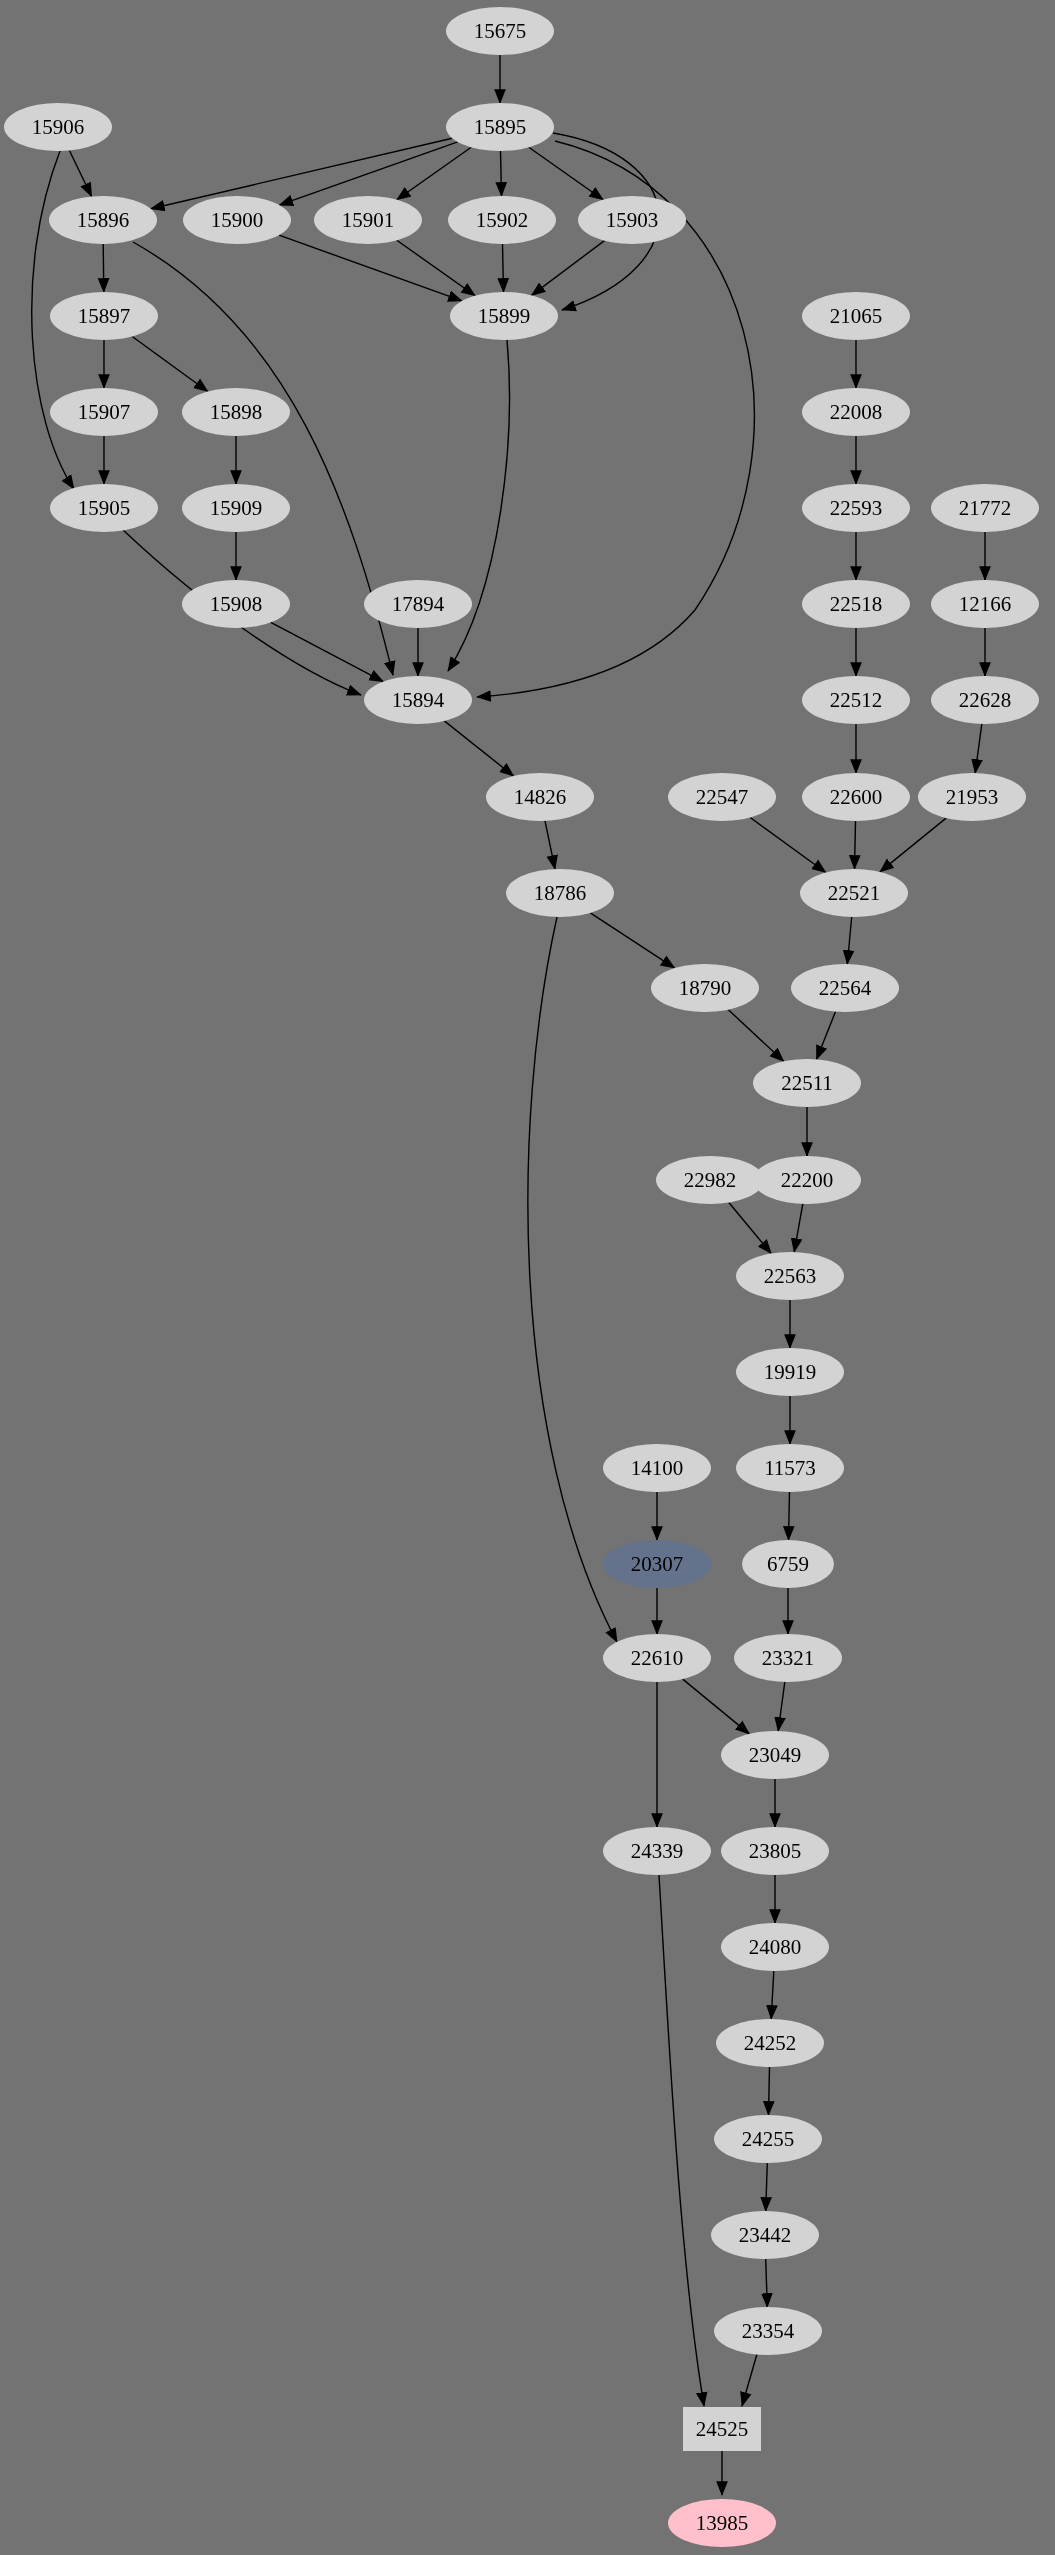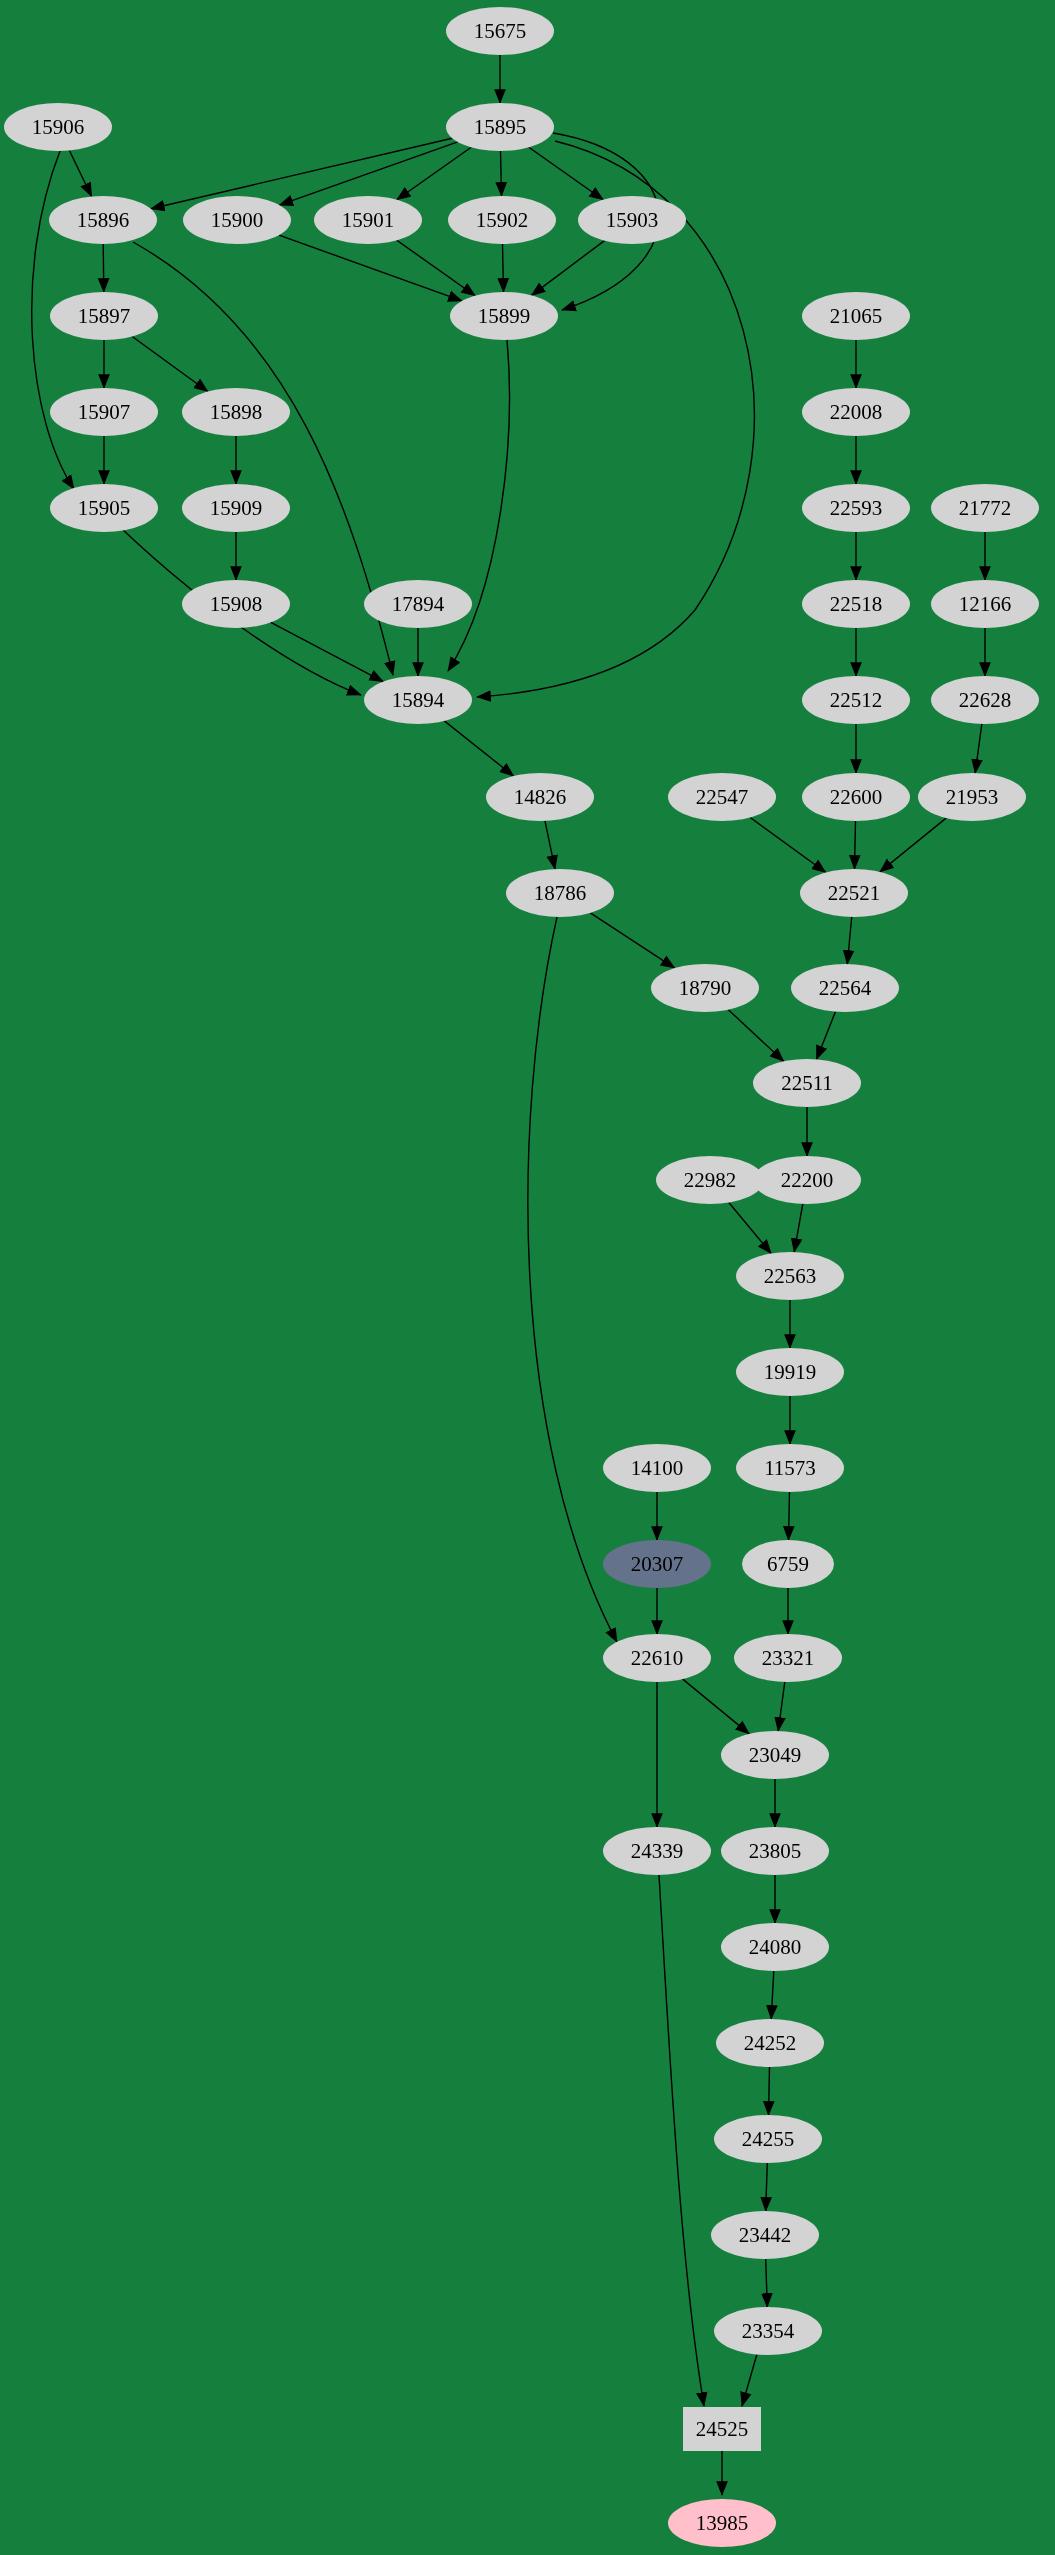--- a/index.html
+++ b/index.html
@@ -5,21 +5,21 @@
   html, body {
     margin: 0;
     padding: 0;
     background: #ffffff;
     font-family: "Liberation Serif", serif;
   }
   #canvas-wrap {
     width: 1055px;
     height: 2555px;
     position: relative;
-    background: #15803d;
+    background: #737373;
   }
   svg { display: block; }
   .edge-path {
     fill: none;
     stroke: #000000;
     stroke-width: 1.4px;
   }
   .node-label {
     font-family: "Liberation Serif", serif;
     font-size: 21px;

